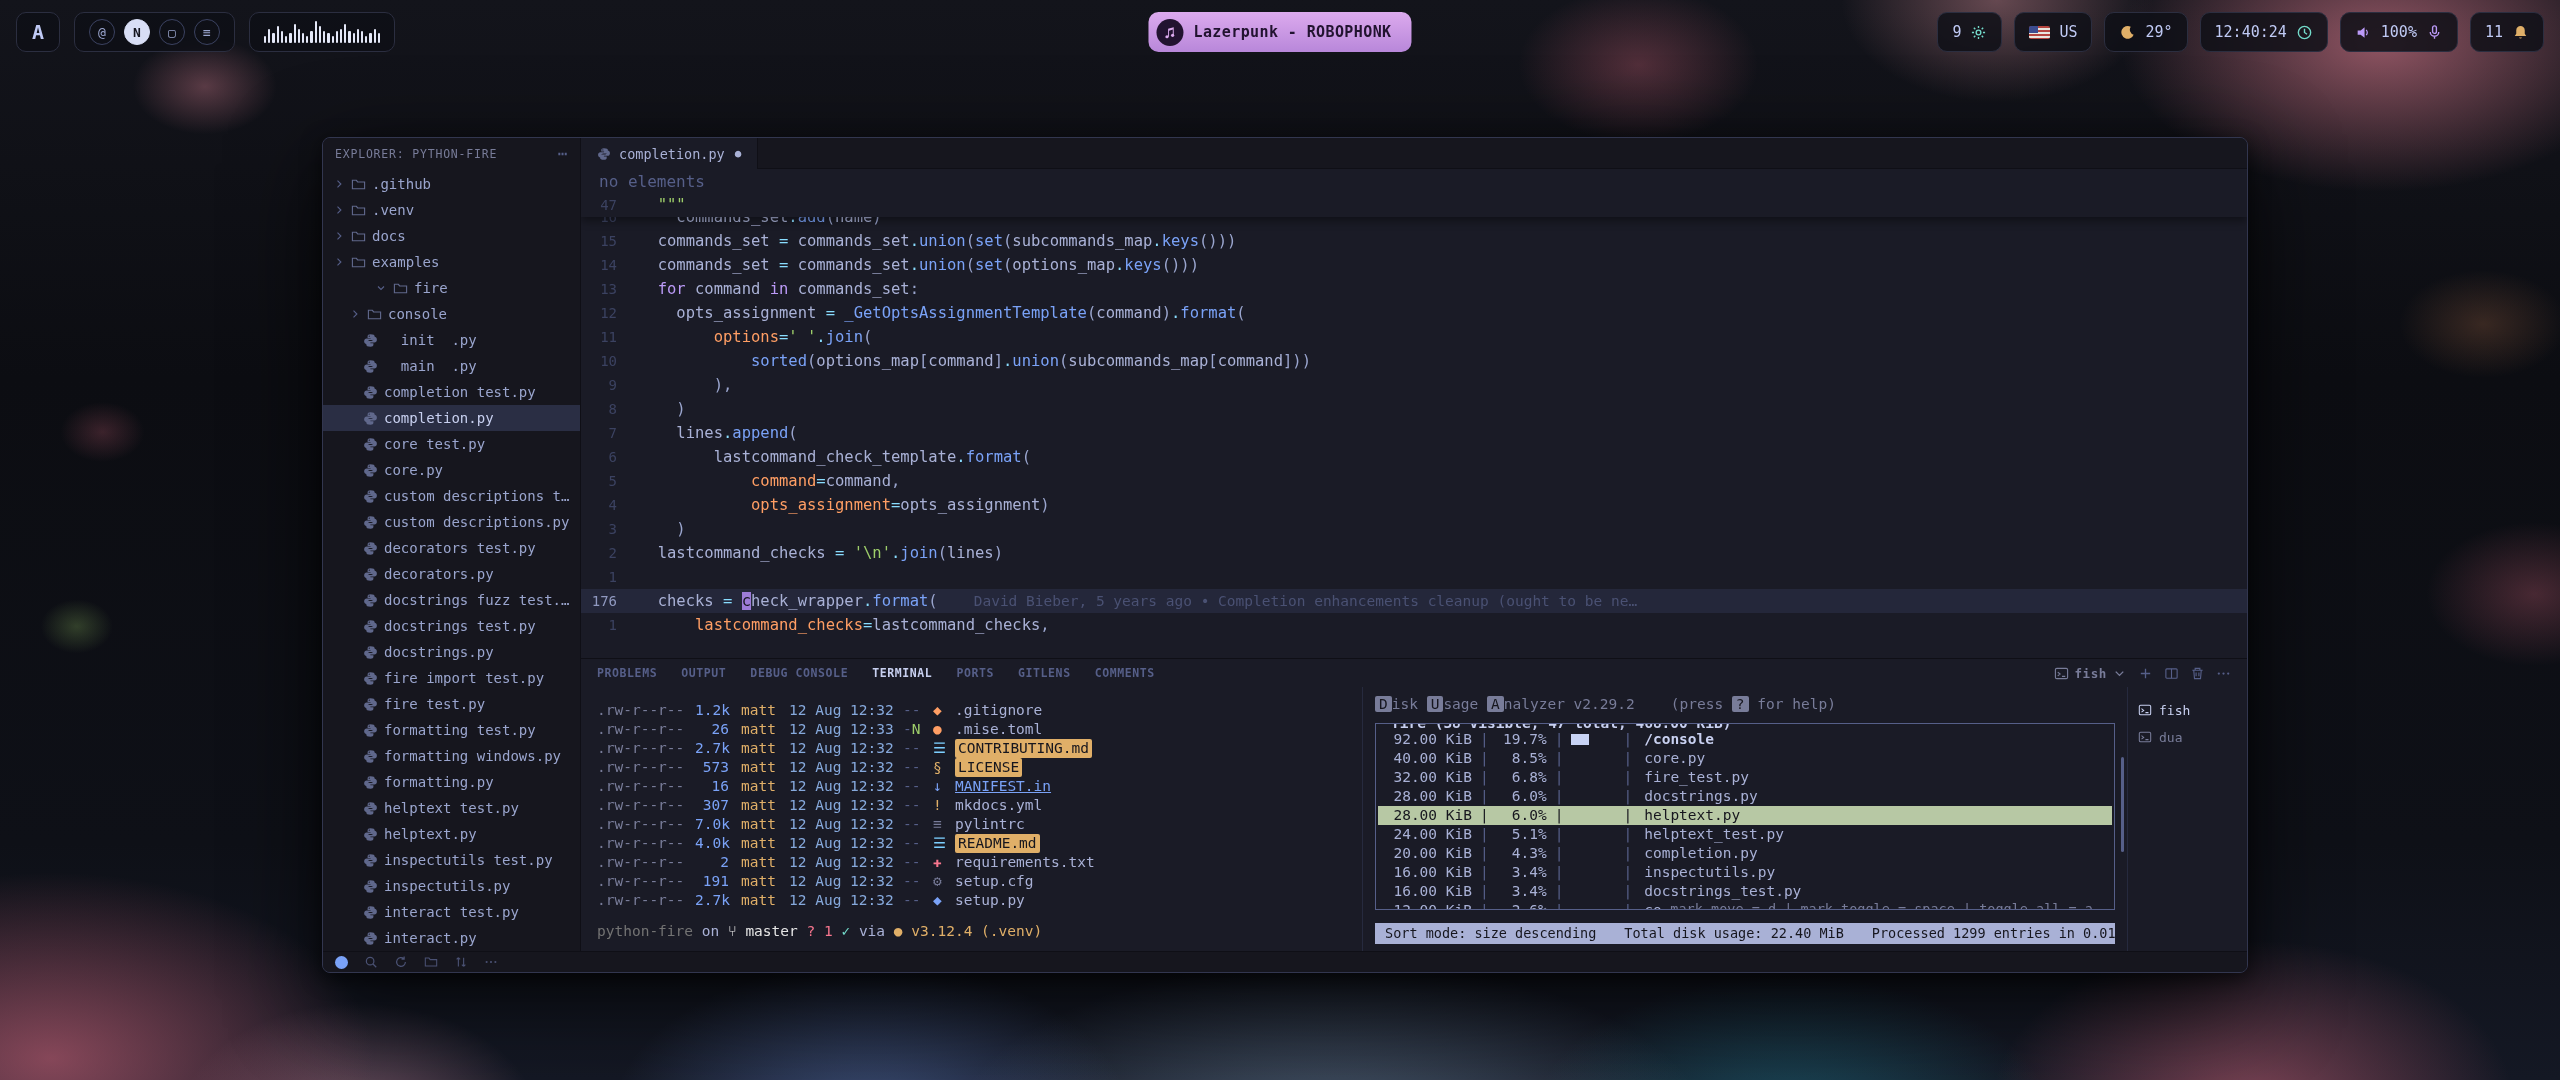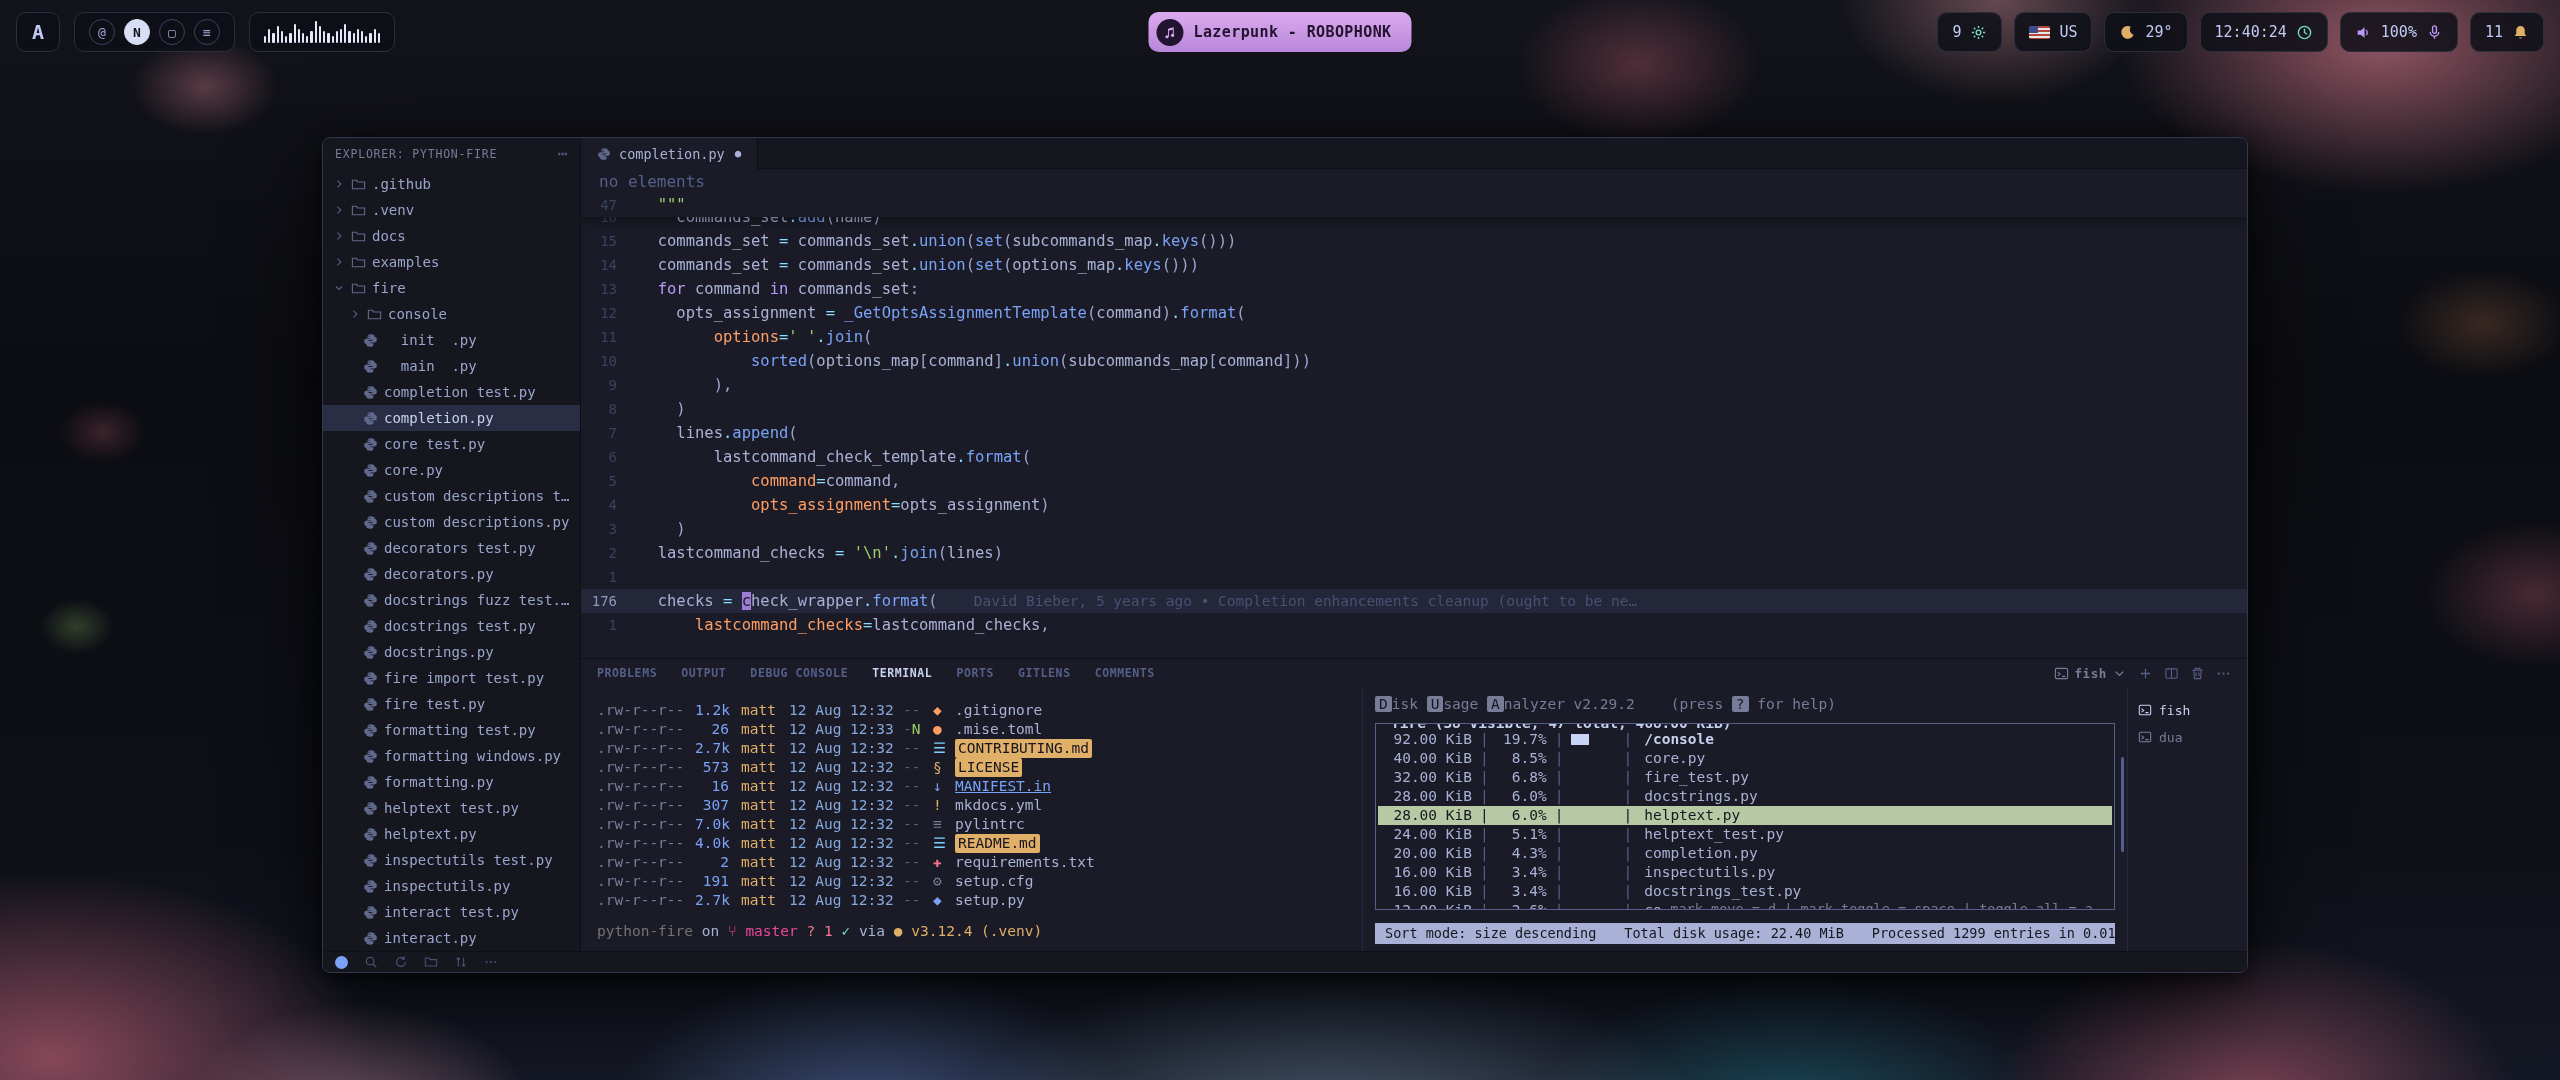--- a/index.html
+++ b/index.html
@@ -121,21 +121,21 @@
   .col-size  { color:#7aa2f7; width:46px; text-align:right; padding-right:12px; }
   .col-owner { color:#e0af68; width:48px; }
   .col-date  { color:#86a9dc; width:114px; }
   .col-git   { width:30px; color:#565f89; }
   .g-ok { color:#9ece6a; }
   .ficon2 { width:22px; display:inline-block; }
   .fname { color:#a9b1d6; }
   .fname.hl { background:#e0af68; color:#16161e; padding:0 3px; border-radius:2px; }
   .fname.link { color:#7aa2f7; text-decoration:underline; }
   .prompt { margin-top:12px; display:flex; white-space:pre; }
-  .seg-dir{color:#737373;font-weight:normal} .seg-fg{color:#a9b1d6} .seg-branch{color:#ec4899}
+  .seg-dir{color:#737373;font-weight:normal} .seg-fg{color:#a9b1d6} .seg-branch{color:#e5e5e5}
   .seg-status{color:#f7768e} .seg-ok{color:#73daca} .seg-ver{color:#e0af68} .seg-pyico{color:#e0af68}
 
   
   .dua { flex:1; border-left:1px solid #262a3e; margin-left:6px; padding:8px 12px 0 12px;
     display:flex; flex-direction:column; font-size:14.5px; line-height:19px; min-width:0;
     position:relative; }
   .dua-head { color:#787c99; white-space:pre; }
   .key { background:#787c99; color:#16161e; padding:0 4px; border-radius:2px; }
   .dua-help { margin-left:36px; }
   .dua-box { position:relative; flex:1; border:1px solid #565f89; margin-top:9px;
@@ -330,21 +330,21 @@
                 <path d="M6 3.5L10.5 8 6 12.5"></path>
               </svg>
             </span>
             <span class="ficon">
               <svg viewBox="0 0 16 16" fill="none" stroke="currentColor" stroke-width="1.2">
                 <path d="M1.5 3.5h4.2l1.4 1.8h7.4v7.2h-13z"></path>
               </svg>
             </span>
             <span class="tlabel">examples</span>
           </div>
-          <div class="trow" style="padding-left: 10px;">
+          <div class="trow" style="padding-left: 20px; margin-left: 32px;">
             <span class="chev">
               <svg viewBox="0 0 16 16" fill="none" stroke="currentColor" stroke-width="1.5">
                 <path d="M4 6l4 4 4-4"></path>
               </svg>
             </span>
             <span class="ficon">
               <svg viewBox="0 0 16 16" fill="none" stroke="currentColor" stroke-width="1.2">
                 <path d="M1.5 3.5h4.2l1.4 1.8h7.4v7.2h-13z"></path>
               </svg>
             </span>

